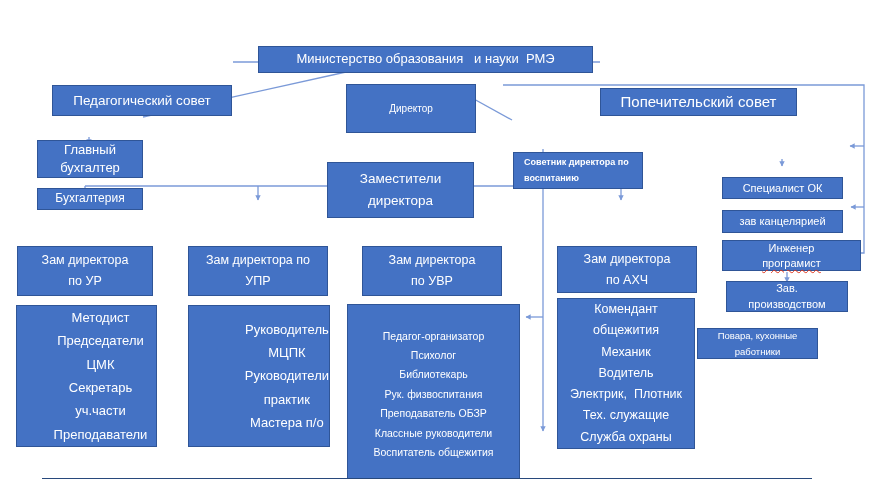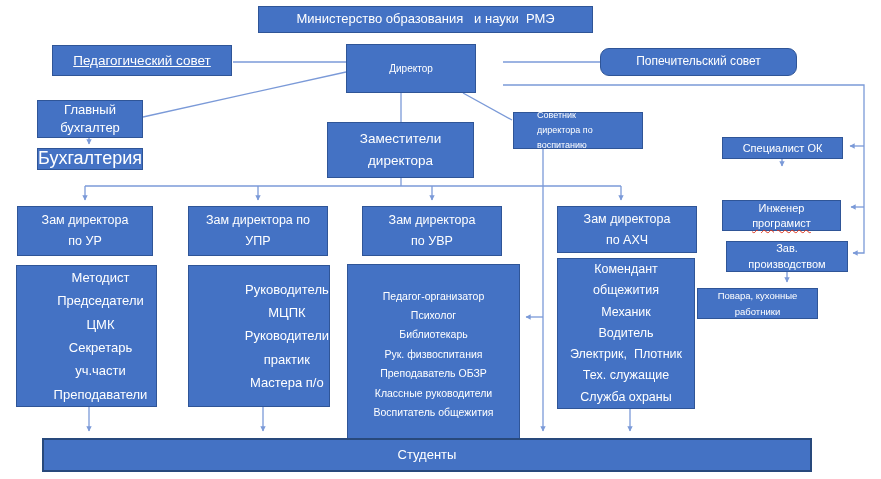--- a/index.html
+++ b/index.html
@@ -15,34 +15,35 @@
     position:absolute;
     z-index:1;
     box-sizing:border-box;
     background:var(--box-fill,#4472c4);
     border:1px solid var(--box-border,#2f5597);
     color:var(--text-color,#ffffff);
     display:flex;align-items:center;justify-content:center;
     text-align:center;
     white-space:pre-wrap;
     line-height:1.3;
+    margin-top:40px;
   }
   
   #n-ministry   {left:258px;top:6px;  width:335px;height:27px;font-size:13px;}
-  #n-ped        {left:52px; top:45px; width:180px;height:31px;font-size:13.5px;text-decoration:underline;}
+  #n-ped        {left:52px; top:45px; width:180px;height:31px;font-size:13.5px;}
   #n-director   {left:346px;top:44px; width:130px;height:49px;font-size:10px;}
-  #n-trustee    {left:600px;top:48px; width:197px;height:28px;font-size:12px;border-radius:9px;}
+  #n-trustee    {left:600px;top:48px; width:197px;height:28px;font-size:15px;}
   #n-chief-acc  {left:37px; top:100px;width:106px;height:38px;font-size:13px;line-height:1.4;}
-  #n-accounting {left:37px; top:148px;width:106px;height:22px;font-size:18px;align-items:center;}
+  #n-accounting {left:37px; top:148px;width:106px;height:22px;font-size:12px;align-items:center;}
   #n-deputies   {left:327px;top:122px;width:147px;height:56px;font-size:13.5px;line-height:1.6;}
-  #n-advisor    {left:513px;top:112px;width:130px;height:37px;font-size:9px;font-weight:normal;
-                 justify-content:flex-start;text-align:left;padding:3px 23px;line-height:1.7;}
+  #n-advisor    {left:513px;top:112px;width:130px;height:37px;font-size:9px;font-weight:bold;
+                 justify-content:flex-start;text-align:left;padding:3px 10px;line-height:1.7;}
   #n-hr         {left:722px;top:137px;width:121px;height:22px;font-size:11px;}
   #n-chancery   {left:722px;top:170px;width:121px;height:23px;font-size:11px;}
-  #n-engineer   {left:722px;top:200px;width:119px;height:31px;font-size:11px;flex-direction:column;line-height:1.35;}
+  #n-engineer   {left:722px;top:200px;width:139px;height:31px;font-size:11px;flex-direction:column;line-height:1.35;}
   #n-production {left:726px;top:241px;width:122px;height:31px;font-size:11px;line-height:1.4;}
   #n-cooks      {left:697px;top:288px;width:121px;height:31px;font-size:9.5px;line-height:1.6;}
   #n-dep-ur     {left:17px; top:206px;width:136px;height:50px;font-size:12.5px;line-height:1.65;}
   #n-dep-upr    {left:188px;top:206px;width:140px;height:50px;font-size:12.5px;line-height:1.65;}
   #n-dep-uvr    {left:362px;top:206px;width:140px;height:50px;font-size:12.5px;line-height:1.65;}
   #n-dep-ahch   {left:557px;top:206px;width:140px;height:47px;font-size:12.5px;line-height:1.65;}
   #n-ur-staff   {left:16px; top:265px;width:141px;height:142px;font-size:13px;line-height:1.8;padding-left:28px;}
   #n-upr-staff  {left:188px;top:265px;width:142px;height:142px;font-size:13px;line-height:1.8;justify-content:flex-end;}
   #n-uvr-staff  {left:347px;top:264px;width:173px;height:181px;font-size:10.5px;line-height:1.85;}
   #n-ahch-staff {left:557px;top:258px;width:138px;height:151px;font-size:12.5px;line-height:1.7;}
@@ -135,20 +136,23 @@
 
   <div class="node" id="n-advisor">
     <span>Советник директора по
 воспитанию</span>
   </div>
 
   <div class="node" id="n-hr">
     <span>Специалист ОК</span>
   </div>
 
+  <div class="node" id="n-chancery">
+    <span>зав канцелярией</span>
+  </div>
 
   <div class="node" id="n-engineer">
     <span>Инженер</span>
     <span class="wavy">програмист</span>
   </div>
 
   <div class="node" id="n-production">
     <span>Зав.
 производством</span>
   </div>

